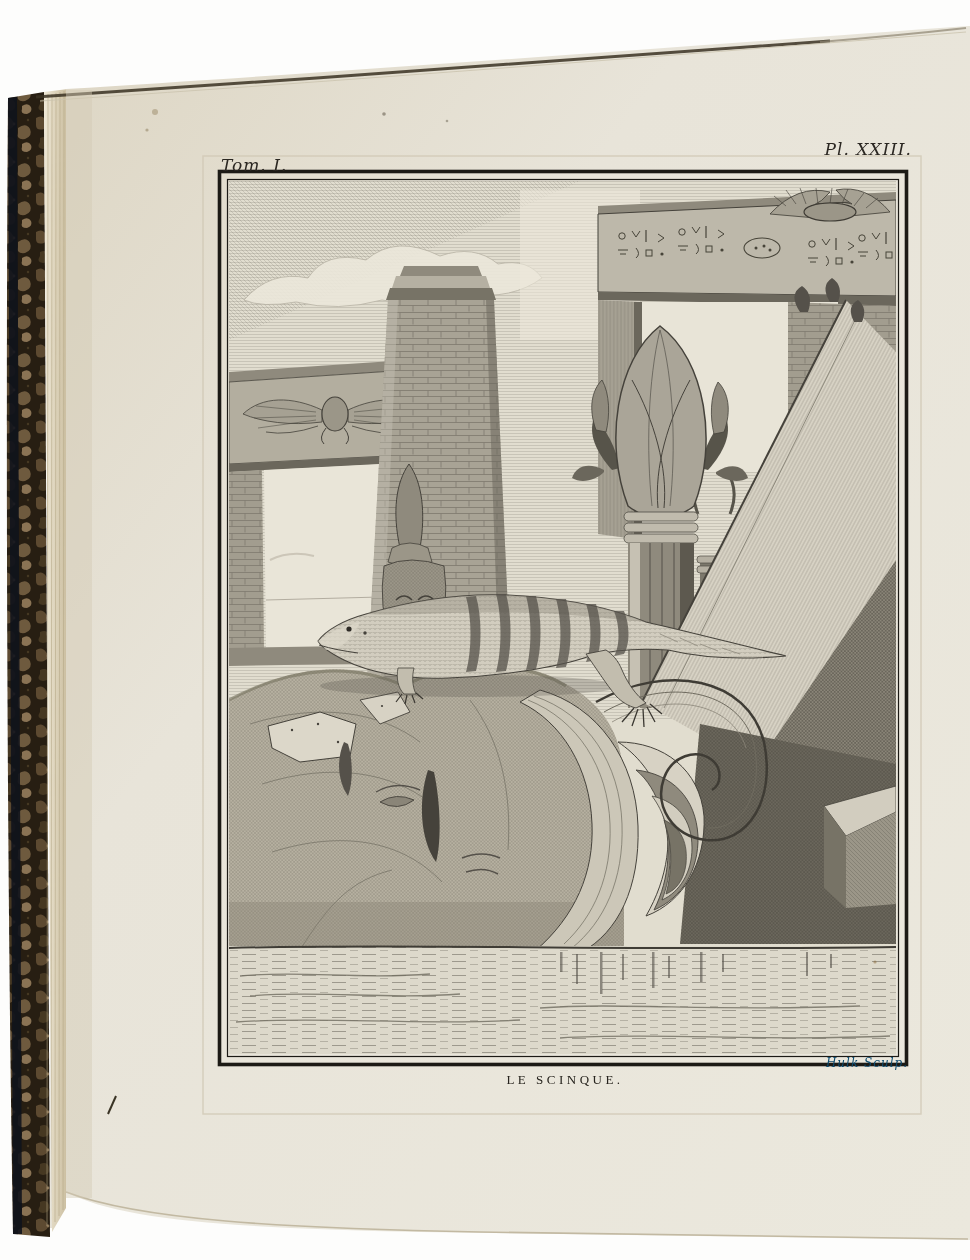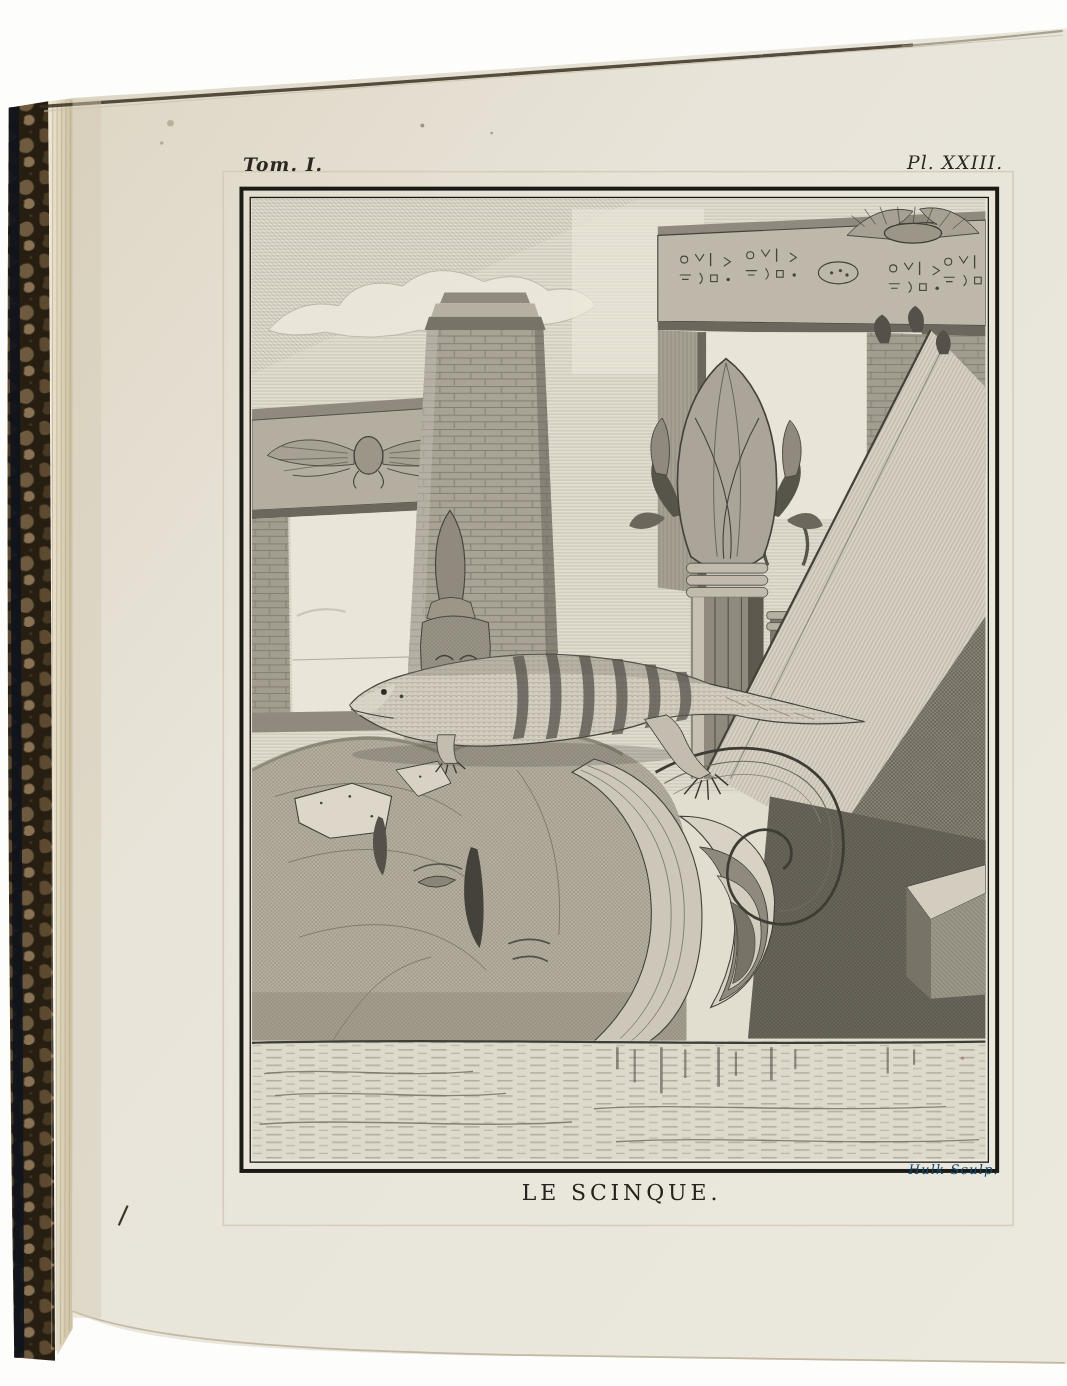--- a/index.html
+++ b/index.html
@@ -1,24 +1,24 @@
 <!DOCTYPE html>
 <html><head>
 <meta charset="utf-8">
 <style>
   html,body{margin:0;padding:0;background:#fff;}
   .stage{position:relative;width:970px;height:1260px;overflow:hidden;background:#fdfdfc;
          font-family:"DejaVu Serif","Liberation Serif",serif;}
   .stage svg{position:absolute;left:0;top:0;}
   .lbl{position:absolute;color:#2b2722;font-style:italic;font-size:17px;letter-spacing:1px;white-space:nowrap;}
-  .vol{left:221px;top:140px;font-weight:bold;}
+  .vol{left:221px;top:155px;}
   .plnum{right:58px;top:139px;text-align:right;}
   .caption{position:absolute;left:295px;top:1072px;width:540px;display:flex;align-items:baseline;
            justify-content:center;gap:9px;white-space:nowrap;color:#26231d;}
-  .cap-title{font-size:20px;letter-spacing:3.5px;font-style:normal;}
+  .cap-title{font-size:13px;letter-spacing:3.5px;font-style:normal;font-family:Liberation Serif, serif;}
   .cap-sub{font-size:17px;font-style:italic;letter-spacing:.5px;}
   .credit{position:absolute;right:62px;top:1056px;color:#0c4a6e;font-style:italic;font-size:12px;
           letter-spacing:1px;white-space:nowrap;}
 </style>
 </head>
 <body>
 
 <div class="stage">
 
 <svg width="970" height="1260" viewBox="0 0 970 1260" role="img" aria-label="Copperplate engraving of a banded skink lizard lying on a fallen colossal Egyptian head among temple ruins, with pylon gateways, winged sun disks, a papyrus column and water in the foreground">

